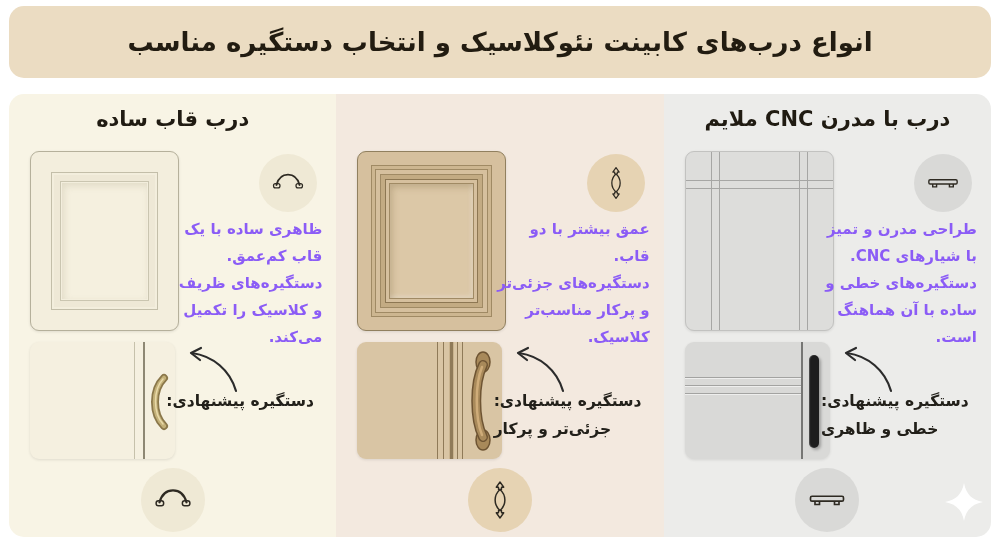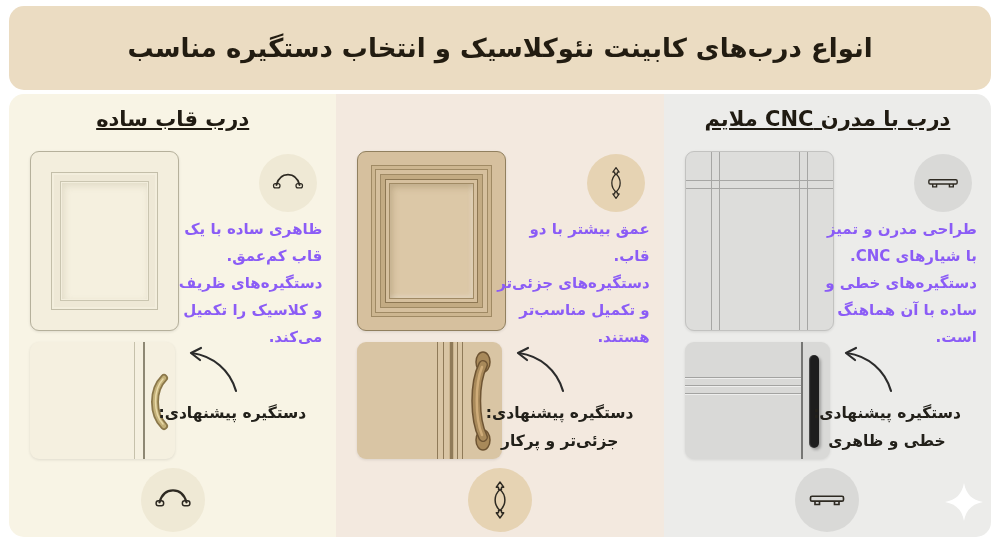--- a/index.html
+++ b/index.html
@@ -4,36 +4,36 @@
 <style>
   html,body{margin:0;padding:0;}
   body{
     width:1000px;height:546px;position:relative;overflow:hidden;
     background:#ffffff;
     font-family:"DejaVu Sans", sans-serif;
     color:#1d1a13;
   }
   
   .header{
-    position:absolute;left:9px;right:9px;top:6px;height:84px;
+    position:absolute;left:9px;right:9px;top:6px;height:72px;
     background:#ebdcc2;border-radius:15px;
     display:flex;align-items:center;justify-content:center;
   }
   .header h1{margin:0;font-size:26px;font-weight:bold;color:#221c11;letter-spacing:0;}
 
   
   .columns{
     position:absolute;left:9px;right:9px;top:94px;bottom:9px;
     border-radius:15px;overflow:hidden;display:flex;
   }
   .column{position:relative;flex:1 1 0;background:var(--bg);}
 
   .col-title{
     position:absolute;top:13px;left:0;right:0;margin:0;text-align:center;
-    font-size:21px;font-weight:bold;color:#201b12;text-decoration:underline;
+    font-size:21px;font-weight:bold;color:#201b12;
   }
 
   
   .door{
     position:absolute;left:21px;top:57px;width:147px;height:178px;
     border-radius:9px;background:var(--door);
     box-shadow:0 1px 3px rgba(0,0,0,.10);
   }
   
   .col-simple .door{border:1px solid #b5b09b;}
@@ -63,22 +63,22 @@
     background:var(--circle);display:flex;align-items:center;justify-content:center;
   }
 
   
   .desc{
     position:absolute;right:14px;top:122px;width:156px;margin:0;
     font-size:15px;font-weight:bold;line-height:1.8;text-align:right;
     white-space:pre-line;color:#8b5cf6;
   }
   .suggestion{
-    position:absolute;right:14px;top:294px;width:156px;margin:12px;
-    font-size:15.5px;font-weight:bold;line-height:1.8;text-align:center;color:#22201a;
+    position:absolute;right:14px;top:294px;width:156px;margin:0;
+    font-size:15.5px;font-weight:bold;line-height:1.8;text-align:left;color:#22201a;
   }
 
   
   .closeup{
     position:absolute;left:21px;top:248px;width:145px;height:117px;
     border-radius:9px;overflow:hidden;box-shadow:0 1px 3px rgba(0,0,0,.10);
   }
   .col-simple .closeup{background:#f5f0e0;}
   .col-double .closeup{background:#d9c5a4;}
   .col-cnc   .closeup{background:#d9d9d7;}
@@ -181,21 +181,21 @@
           <div class="door-panel"></div>
         </div>
       </div>
     </div>
     <div class="circle-top">
       <svg width="36" height="36">
           <use href="#i-ornate"></use>
         </svg>
     </div>
     <p class="desc">عمق بیشتر با دو قاب.
-دستگیره‌های جزئی‌تر و تکمیل مناسب‌تر هستند.</p>
+دستگیره‌های جزئی‌تر و پرکار مناسب‌تر کلاسیک.</p>
     <div class="closeup">
       <div class="cu-g g1"></div>
       <div class="cu-g g2"></div>
       <div class="cu-g g3"></div>
       <div class="cu-g g4"></div>
       <div class="cu-g g5"></div>
       <svg class="cu-handle-ornate" width="30" height="104" viewBox="0 0 30 104">
         <ellipse cx="15" cy="13" rx="7" ry="10" fill="#a8895a" stroke="#6e5433" stroke-width="1.5"></ellipse>
         <ellipse cx="15" cy="91" rx="7" ry="10" fill="#a8895a" stroke="#6e5433" stroke-width="1.5"></ellipse>
         <path d="M15 16 C6 34 6 70 15 88" fill="none" stroke="#6e5433" stroke-width="10" stroke-linecap="round"></path>

